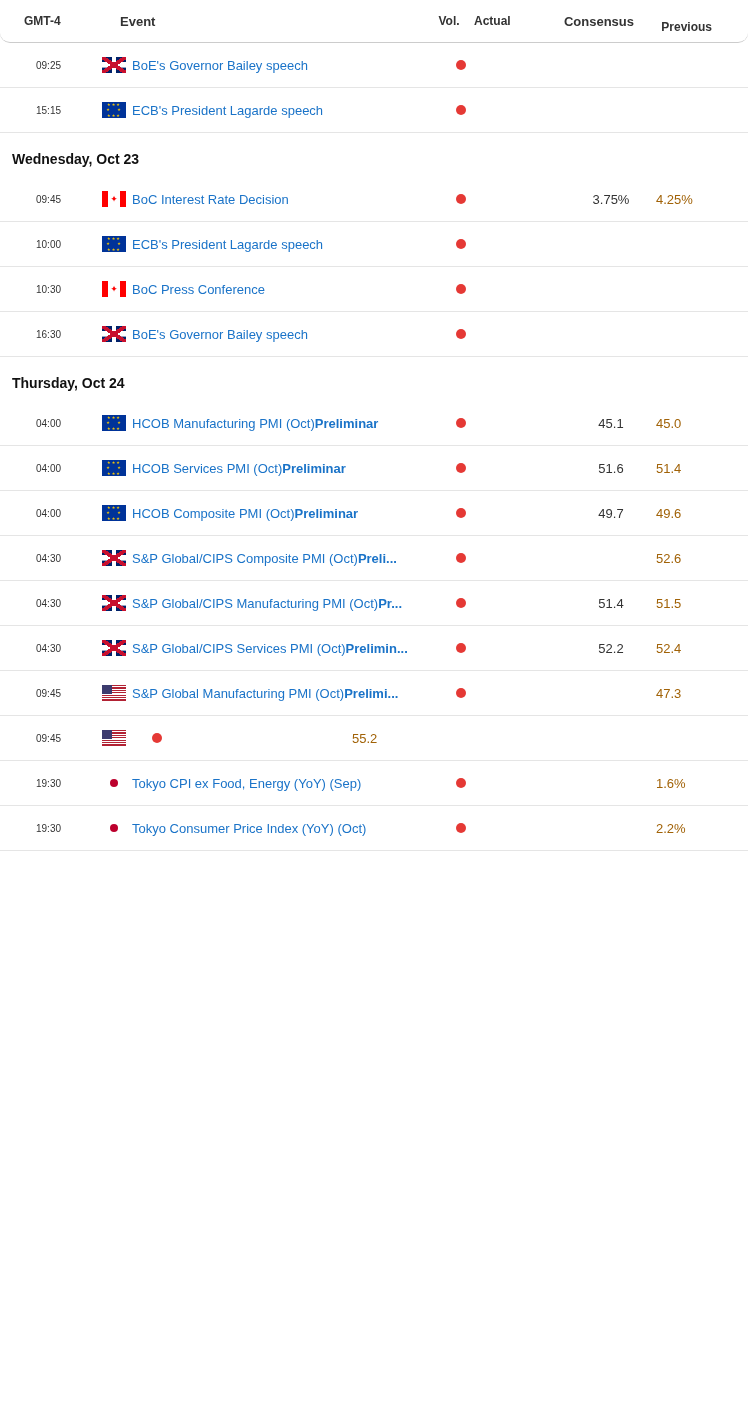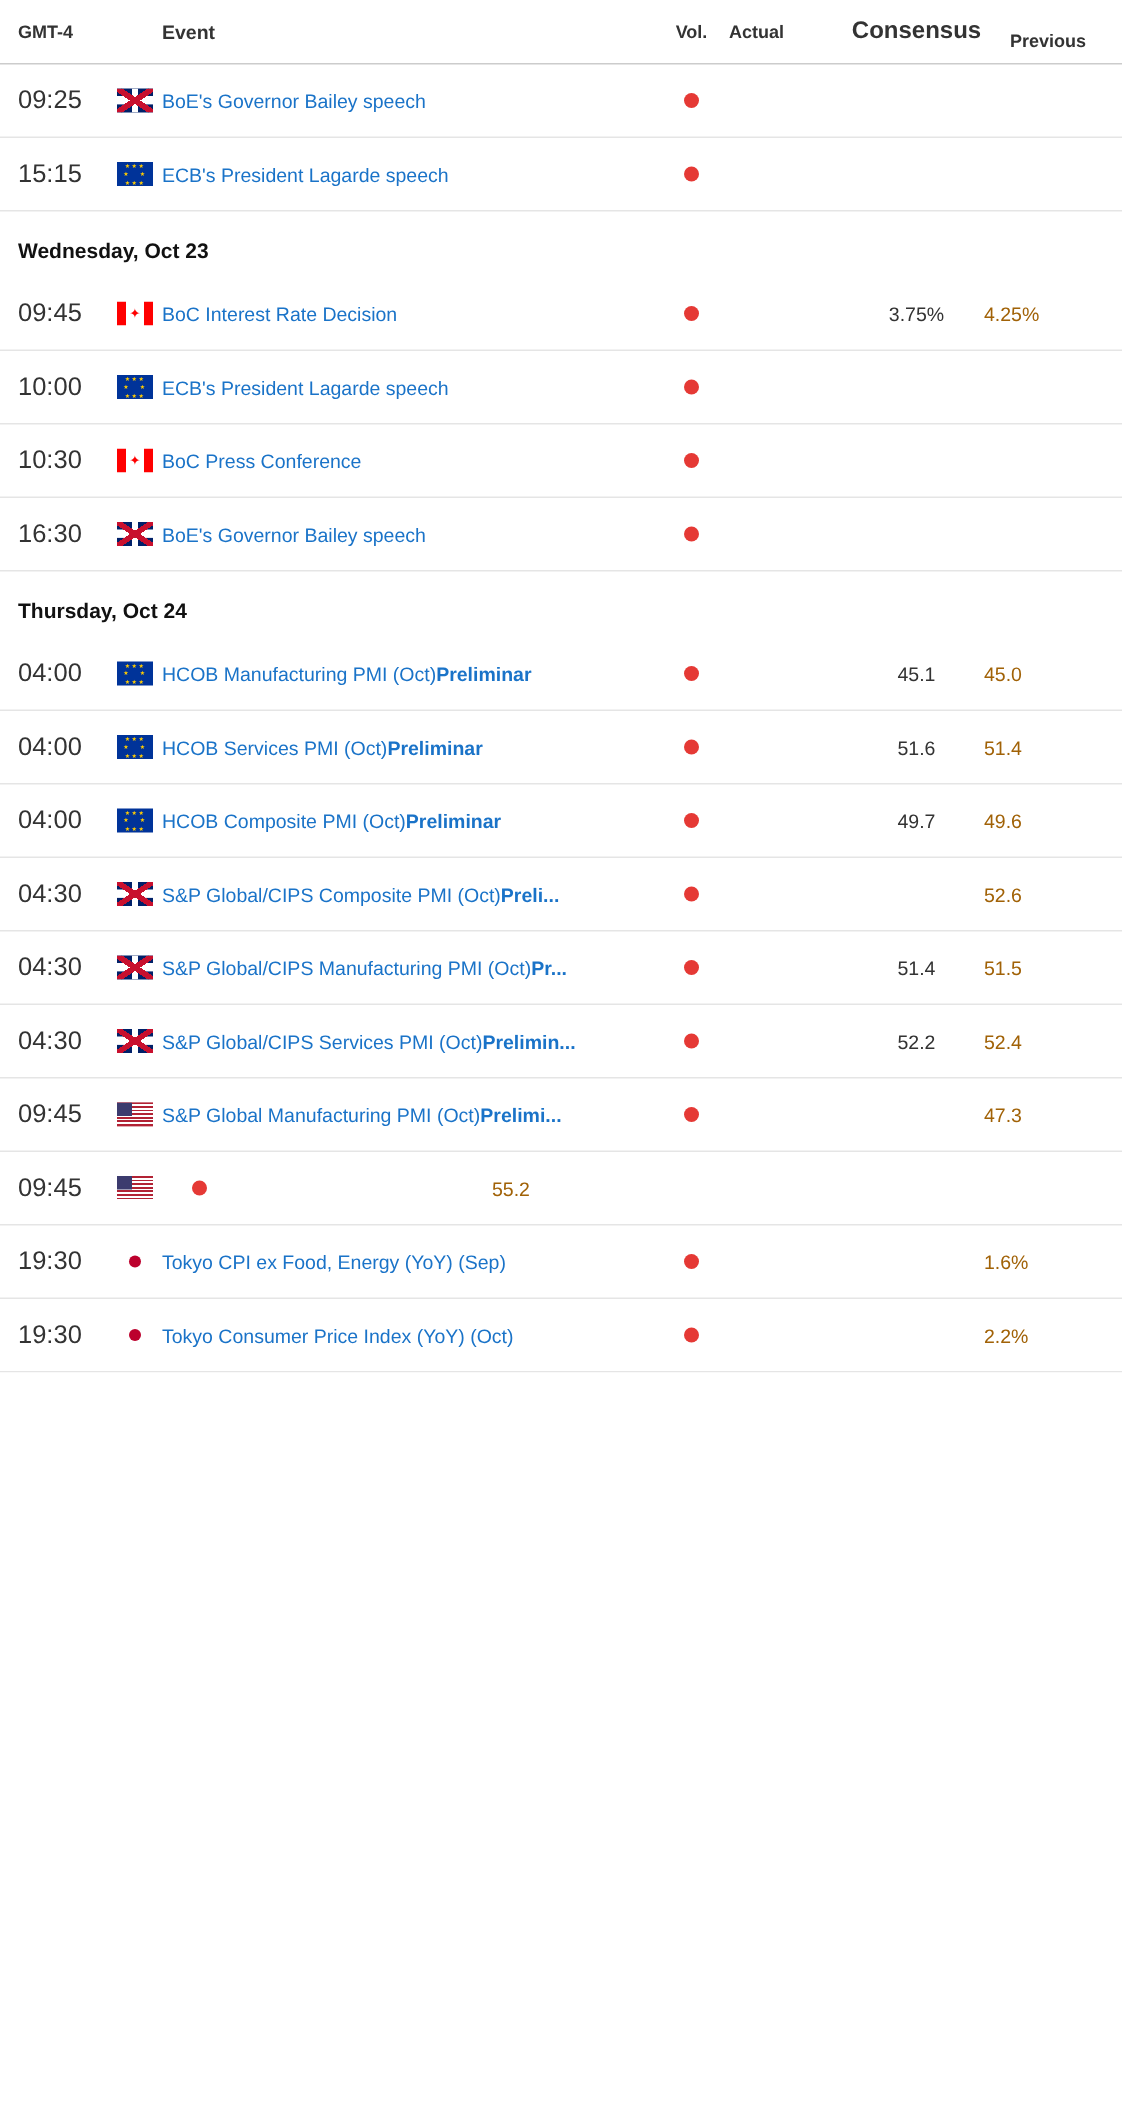--- a/index.html
+++ b/index.html
@@ -6,47 +6,48 @@
     body {
       font-family: -apple-system, BlinkMacSystemFont, 'Segoe UI', sans-serif;
       font-size: 13px;
       color: #222;
       background: #fff;
       width: 748px;
     }
     .header-row {
       display: flex;
       align-items: center;
-      padding: 8px 12px;
+      padding: 8px 24px;
       border-bottom: 1.5px solid #ccc;
       background: #fff;
+      border-radius: 10px;
     }
     .col-time { width: 60px; font-weight: 600; color: #333; font-size: 12px; }
     .col-flag { width: 36px; }
     .col-event { flex: 1; font-size: 13px; font-weight: 600; color: #333; }
     .col-vol { width: 50px; text-align: center; font-size: 12px; font-weight: 600; color: #333; }
     .col-actual { width: 80px; text-align: left; font-size: 12px; font-weight: 600; color: #333; }
-    .col-consensus { width: 90px; text-align: center; font-size: 16px; font-weight: 600; color: #333; }
+    .col-consensus { width: 90px; text-align: center; font-size: 13px; font-weight: 600; color: #333; }
     .col-previous { width: 80px; text-align: right; font-size: 12px; font-weight: 600; color: #333; padding-right: 12px; margin-top: 12px; }
 
     .day-header {
       padding: 18px 12px 10px 12px;
       font-weight: 700;
       font-size: 14px;
       color: #111;
     }
 
     .event-row {
       display: flex;
       align-items: center;
       padding: 14px 12px;
       border-bottom: 1px solid #e5e5e5;
     }
 
-    .time-cell { width: 60px; font-size: 17px; color: #333; }
+    .time-cell { width: 60px; font-size: 10px; color: #333; margin-left: 24px; }
     .flag-cell { width: 36px; display: flex; align-items: center; justify-content: center; }
     .event-cell { flex: 1; font-size: 13px; color: #1a73c8; }
     .event-cell span.bold { font-weight: 700; color: #1a73c8; }
     .vol-cell { width: 50px; text-align: center; display: flex; align-items: center; justify-content: center; }
     .actual-cell { width: 80px; text-align: center; font-size: 13px; color: #333; }
     .consensus-cell { width: 90px; text-align: center; font-size: 13px; color: #333; }
     .previous-cell { width: 80px; text-align: left; font-size: 13px; color: #a16207; padding-right: 12px; }
 
     .red-dot {
       width: 10px;

